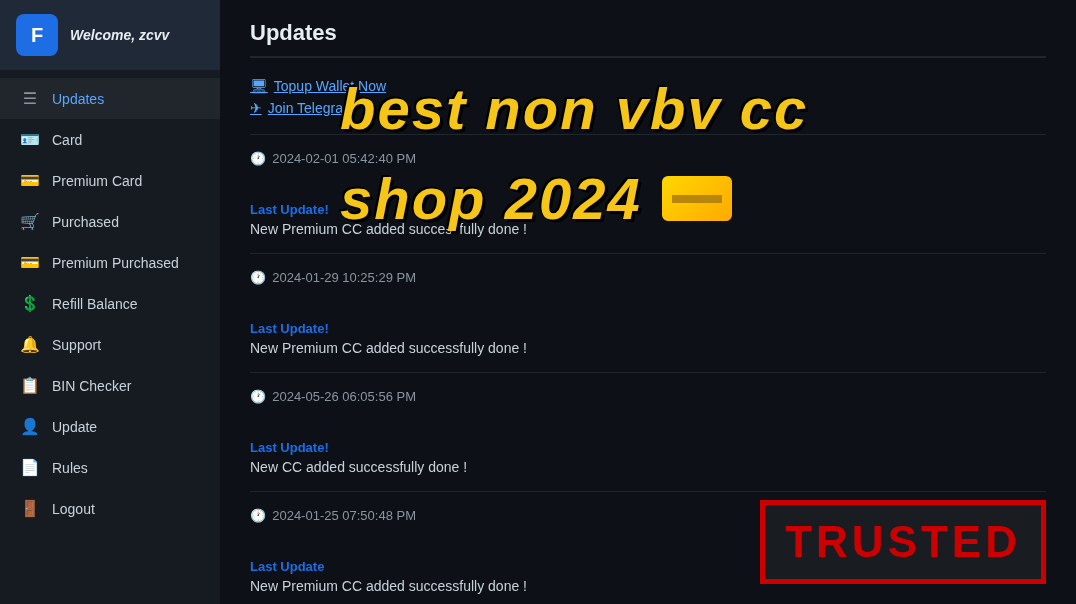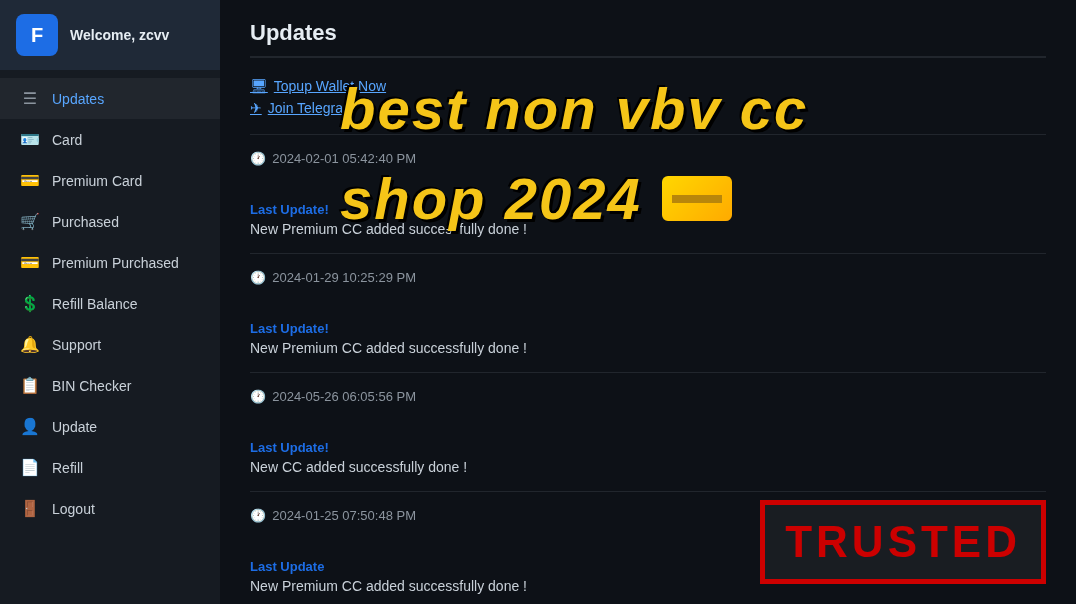--- a/index.html
+++ b/index.html
@@ -41,20 +41,21 @@
       font-size: 20px;
       font-weight: bold;
       color: white;
     }
     .sidebar-welcome {
       font-size: 14px;
       color: #e6edf3;
     }
     .sidebar-welcome span {
       font-weight: bold;
+      font-style: italic;
     }
     .sidebar-nav {
       display: flex;
       flex-direction: column;
       padding: 8px 0;
       flex: 1;
     }
     .nav-item {
       display: flex;
       align-items: center;
@@ -260,21 +261,21 @@
     <div class="nav-item">
       <span class="nav-icon">📋</span>
       <span>BIN Checker</span>
     </div>
     <div class="nav-item">
       <span class="nav-icon">👤</span>
       <span>Update</span>
     </div>
     <div class="nav-item">
       <span class="nav-icon">📄</span>
-      <span>Refill</span>
+      <span>Rules</span>
     </div>
     <div class="nav-item">
       <span class="nav-icon">🚪</span>
       <span>Logout</span>
     </div>
   </nav>
 </aside>
 
 <main class="main-content">
   <h1 class="page-title">Updates</h1>

